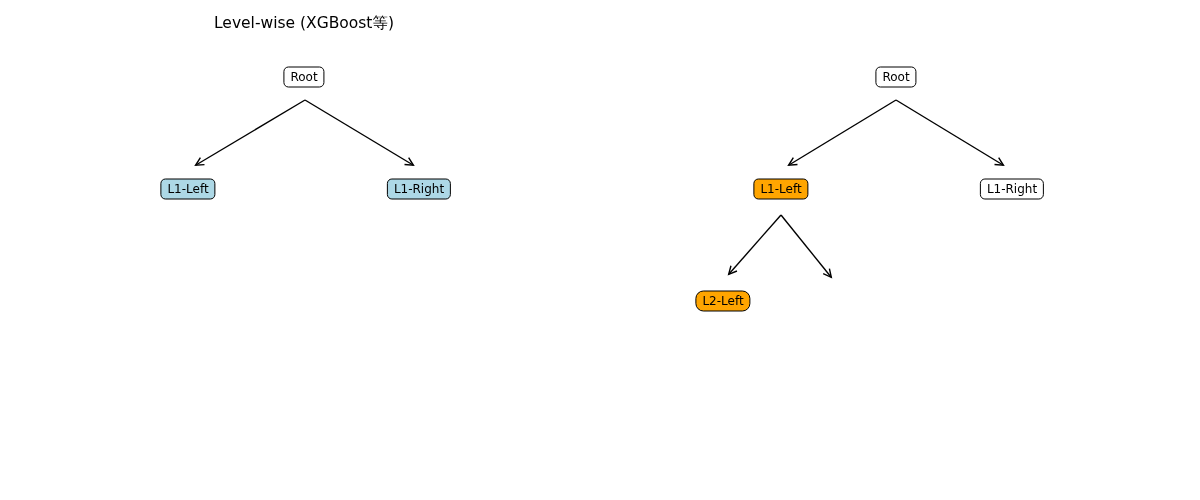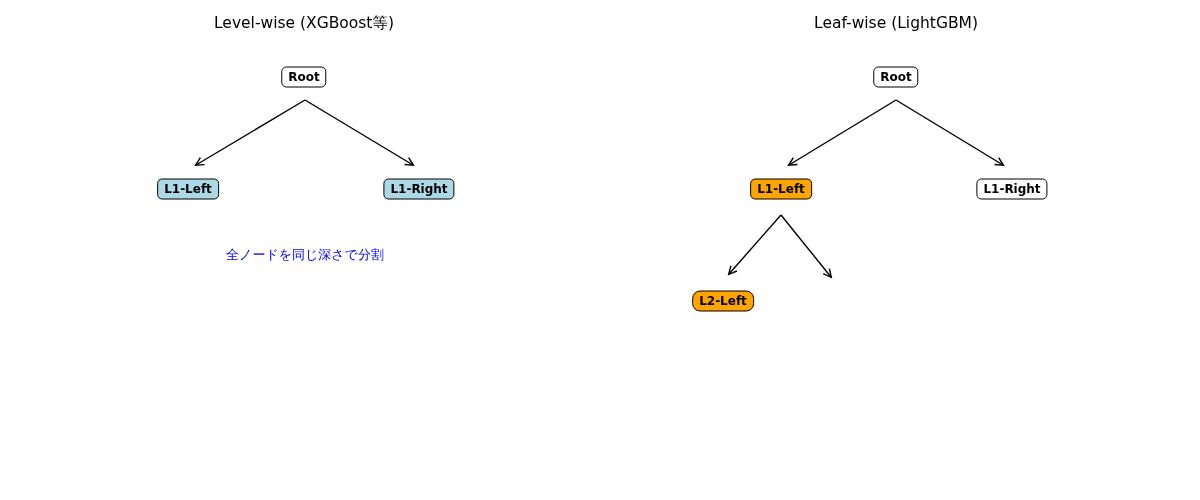--- a/index.html
+++ b/index.html
@@ -37,21 +37,20 @@
     transform: translate(-50%, -50%);
     border: 1.4px solid #000000;
     border-radius: 5px;
     padding: 2px 6px;
     font-size: 12px;
     line-height: 1.25;
     color: #000000;
     white-space: nowrap;
     background: #ffffff;
     text-align: center;
-    font-weight: bold;
   }
   .caption {
     position: absolute;
     transform: translate(-50%, -50%);
     font-size: 13px;
     white-space: nowrap;
   }
 </style>
 </head>
 <body>
@@ -73,23 +72,21 @@
   </svg>
 
   <div class="panel-title" style="left: 304px; top: 23px; color: rgb(0, 0, 0);">Level-wise (XGBoost等)</div>
 
   <div class="tree-node" style="left: 304px; top: 77px; background: rgb(255, 255, 255); border-color: rgb(0, 0, 0);">Root</div>
 
   <div class="tree-node" style="left: 188px; top: 189px; background: rgb(173, 216, 230); border-color: rgb(0, 0, 0);">L1-Left</div>
 
   <div class="tree-node" style="left: 419px; top: 189px; background: rgb(173, 216, 230); border-color: rgb(0, 0, 0);">L1-Right</div>
 
-  <div class="caption" style="left: 305px; top: 255px; color: rgb(0, 0, 255);">全ノードを同じ深さで分割</div>
 
-  <div class="panel-title" style="left: 896px; top: 23px; color: rgb(0, 0, 0);">Leaf-wise (LightGBM)</div>
 
   <div class="tree-node" style="left: 896px; top: 77px; background: rgb(255, 255, 255); border-color: rgb(0, 0, 0);">Root</div>
 
   <div class="tree-node" style="left: 781px; top: 189px; background: rgb(255, 165, 0); border-color: rgb(0, 0, 0);">L1-Left</div>
 
   <div class="tree-node" style="left: 1012px; top: 189px; background: rgb(255, 255, 255); border-color: rgb(0, 0, 0);">L1-Right</div>
 
   <div class="tree-node" style="left: 723px; top: 301px; background: rgb(255, 165, 0); border-color: rgb(0, 0, 0); border-radius: 8px;">L2-Left</div>
 
 

